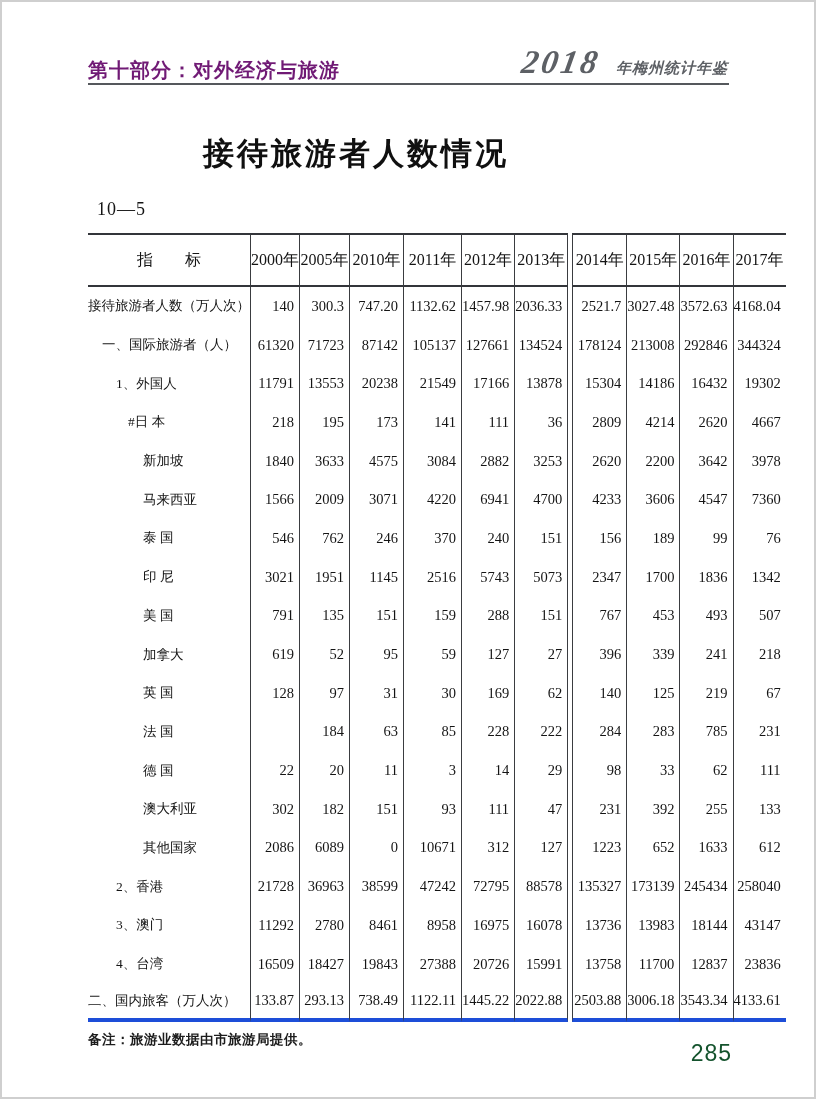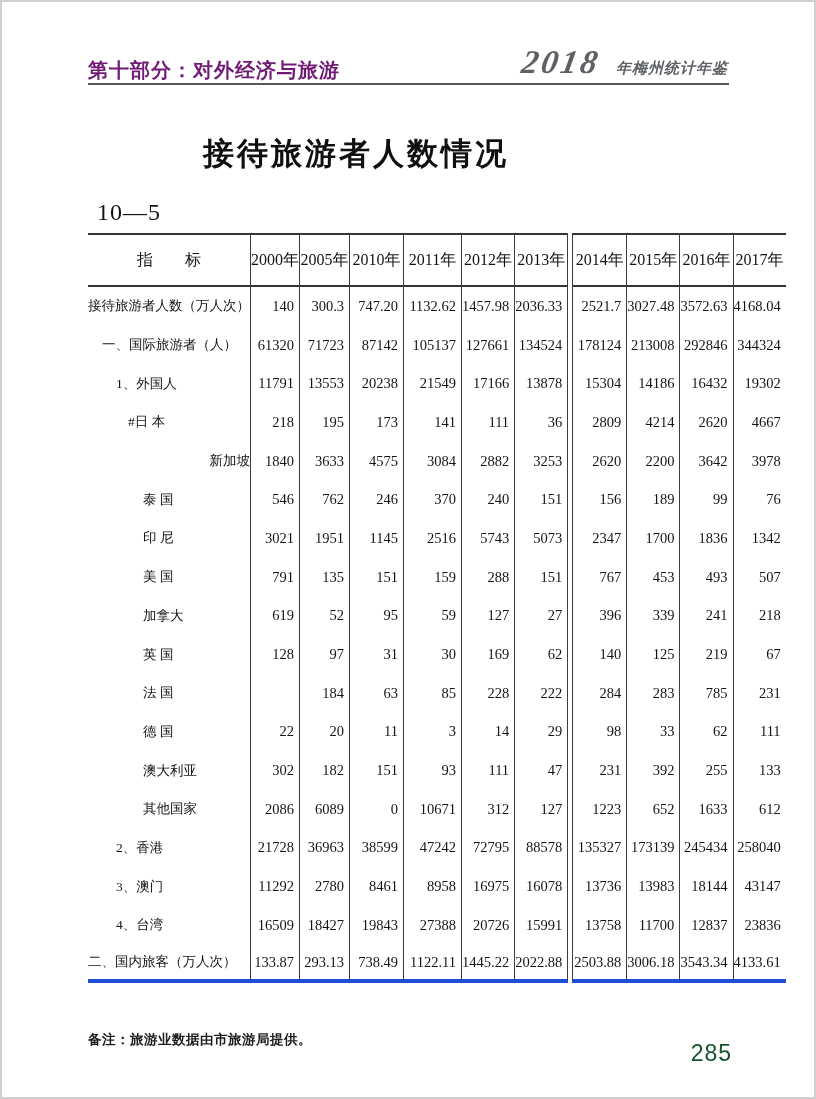--- a/index.html
+++ b/index.html
@@ -49,21 +49,21 @@
 
   
   .page-title {
     position:absolute; left:0; top:133px; width:712px;
     text-align:center;
     font-weight:bold; font-size:31px; color:#101010;
     letter-spacing:3px;
   }
   .table-number {
     position:absolute; left:97px; top:199px;
-    font-size:24px; color:#141414; letter-spacing:1px;
+    font-size:18px; color:#141414; letter-spacing:1px;
   }
 
   
   table.stats {
     position:absolute; left:88px; top:233px;
     border-collapse:separate; border-spacing:0;
     table-layout:fixed;
   }
   table.stats th, table.stats td {
     vertical-align:middle;
@@ -201,32 +201,46 @@
         <td class="num vr">141</td>
         <td class="num vr">111</td>
         <td class="num vr">36</td>
         <td class="gap-col"></td>
         <td class="num vl vr">2809</td>
         <td class="num vr">4214</td>
         <td class="num vr">2620</td>
         <td class="num">4667</td>
       </tr>
       <tr>
-        <td class="lbl vr" style="padding-left: 55px; text-align: right;">新加坡</td>
+        <td class="lbl vr" style="padding-left: 55px;">新加坡</td>
         <td class="num vr">1840</td>
         <td class="num vr">3633</td>
         <td class="num vr">4575</td>
         <td class="num vr">3084</td>
         <td class="num vr">2882</td>
         <td class="num vr">3253</td>
         <td class="gap-col"></td>
         <td class="num vl vr">2620</td>
         <td class="num vr">2200</td>
         <td class="num vr">3642</td>
         <td class="num">3978</td>
+      </tr>
+      <tr>
+        <td class="lbl vr" style="padding-left: 55px;">马来西亚</td>
+        <td class="num vr">1566</td>
+        <td class="num vr">2009</td>
+        <td class="num vr">3071</td>
+        <td class="num vr">4220</td>
+        <td class="num vr">6941</td>
+        <td class="num vr">4700</td>
+        <td class="gap-col"></td>
+        <td class="num vl vr">4233</td>
+        <td class="num vr">3606</td>
+        <td class="num vr">4547</td>
+        <td class="num">7360</td>
       </tr>
       <tr>
         <td class="lbl vr" style="padding-left: 55px;">泰 国</td>
         <td class="num vr">546</td>
         <td class="num vr">762</td>
         <td class="num vr">246</td>
         <td class="num vr">370</td>
         <td class="num vr">240</td>
         <td class="num vr">151</td>
         <td class="gap-col"></td>

